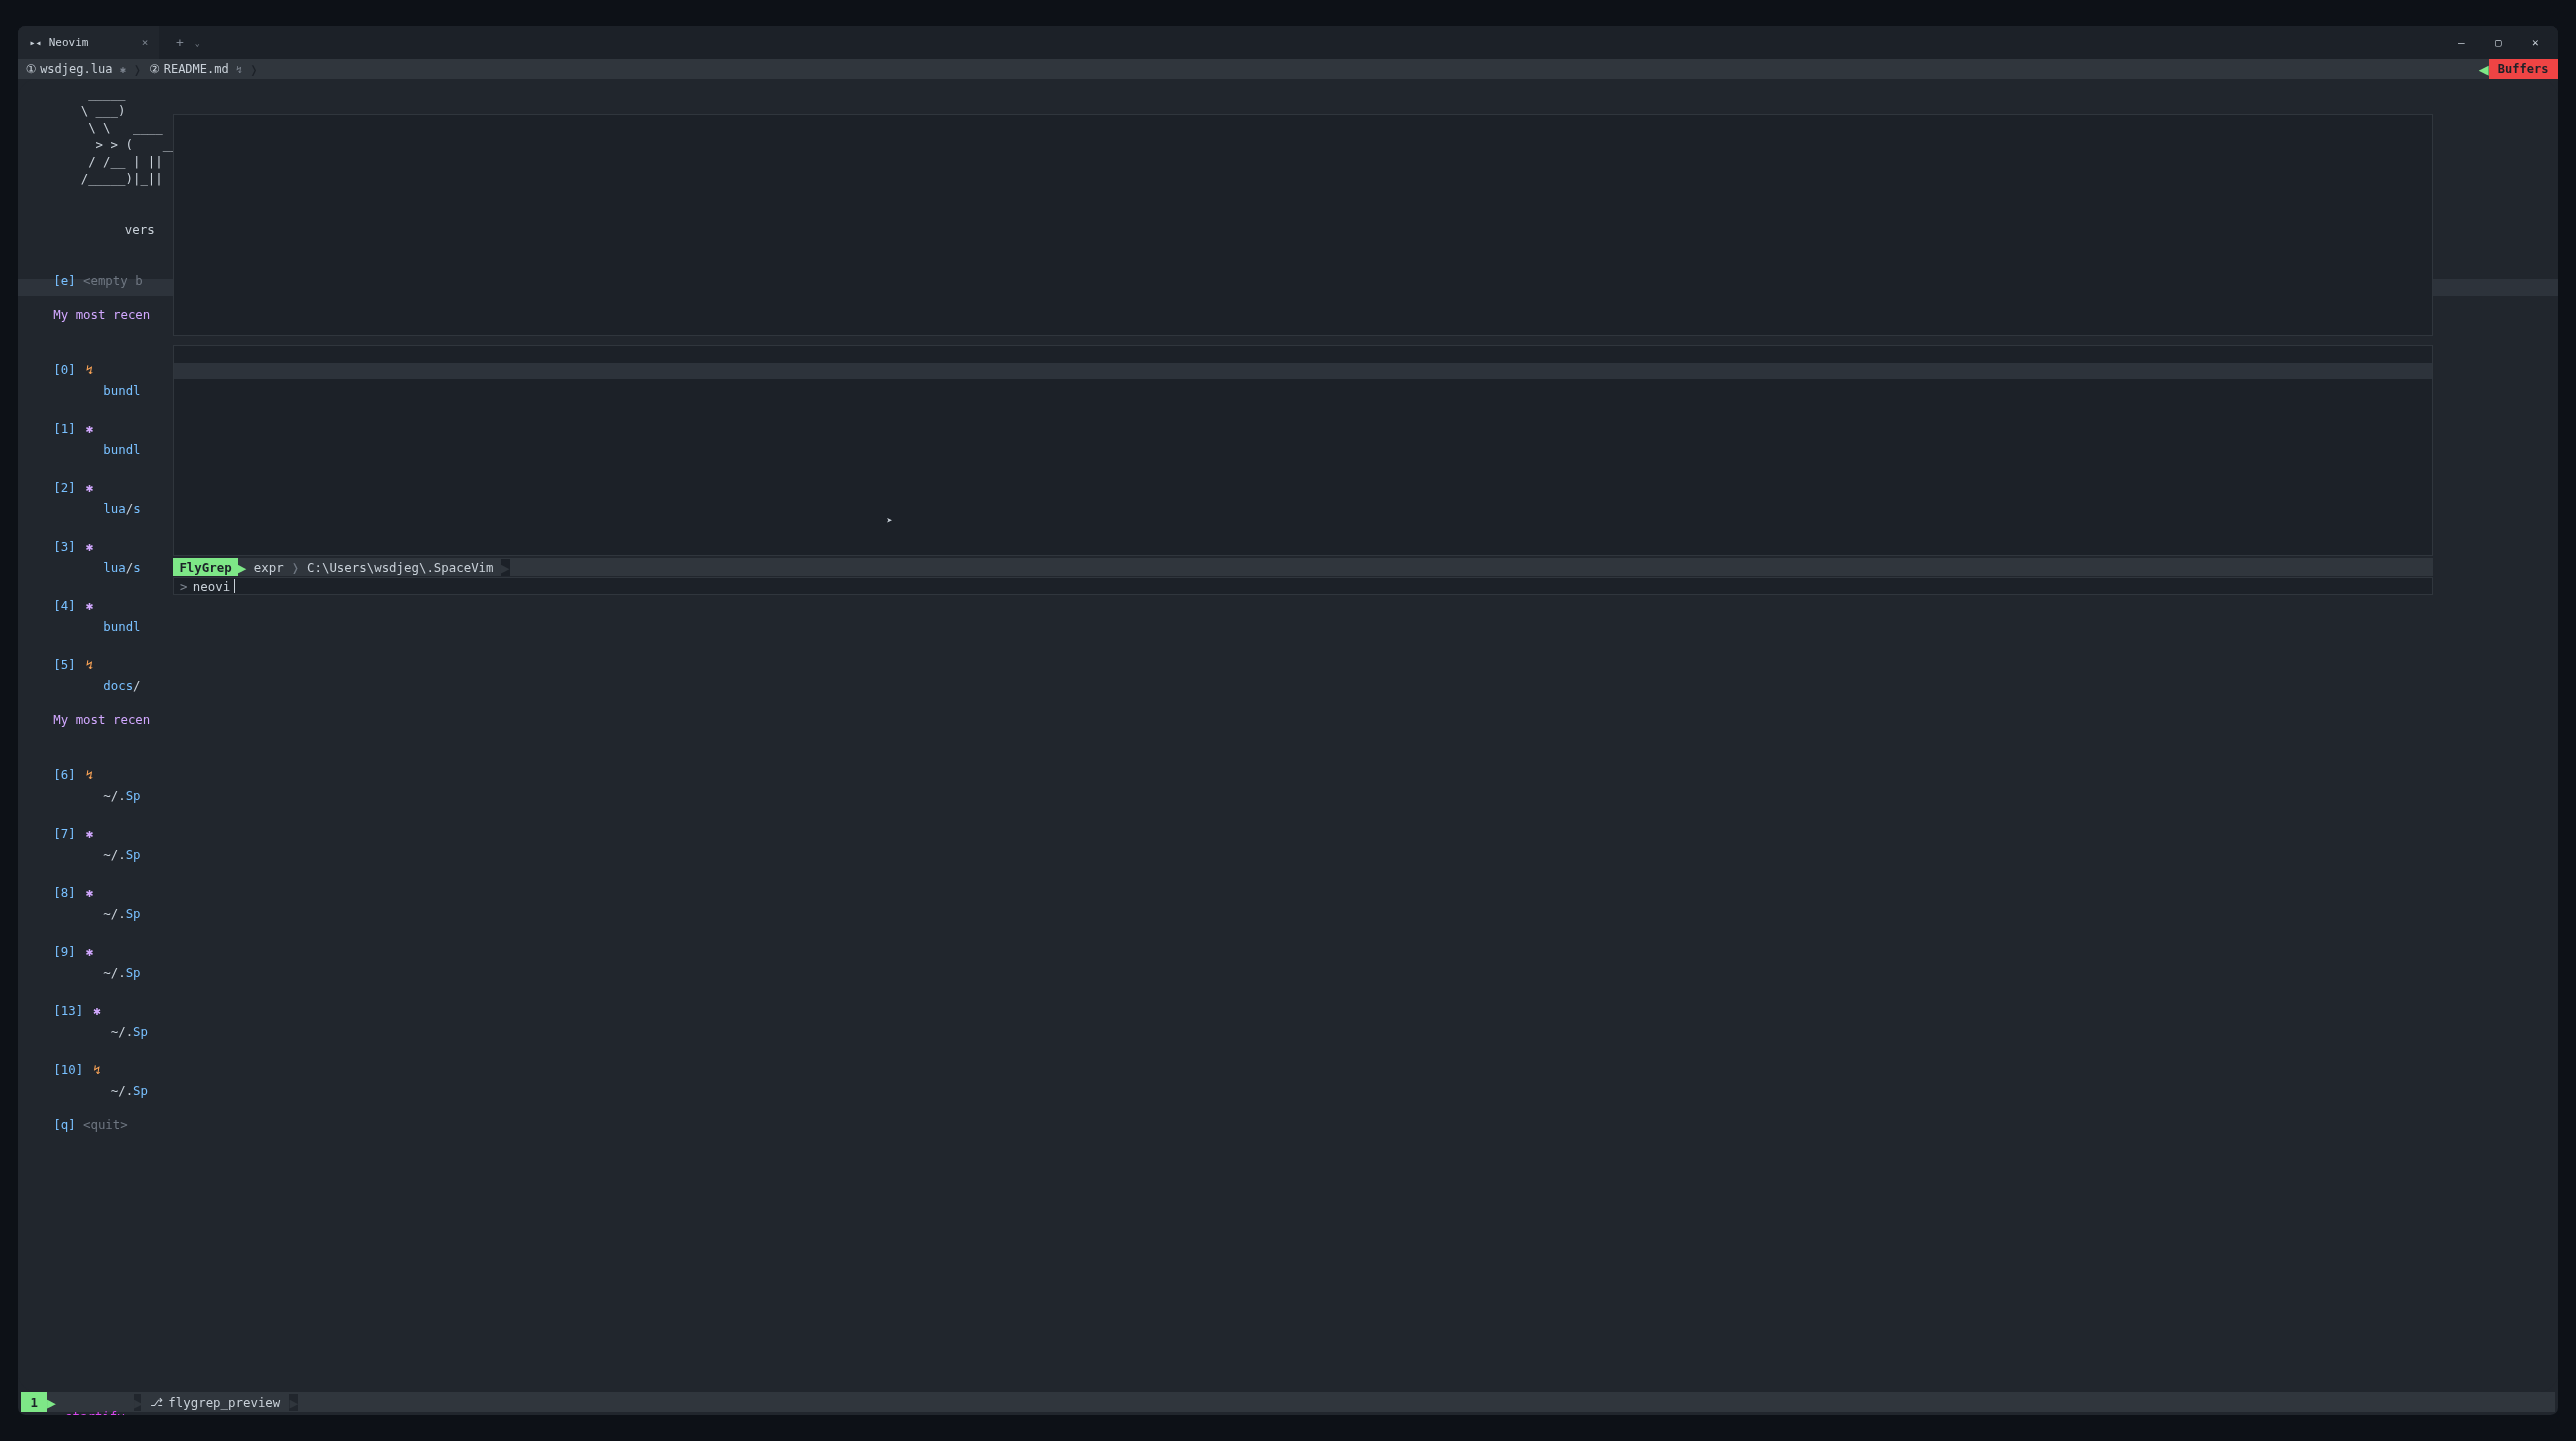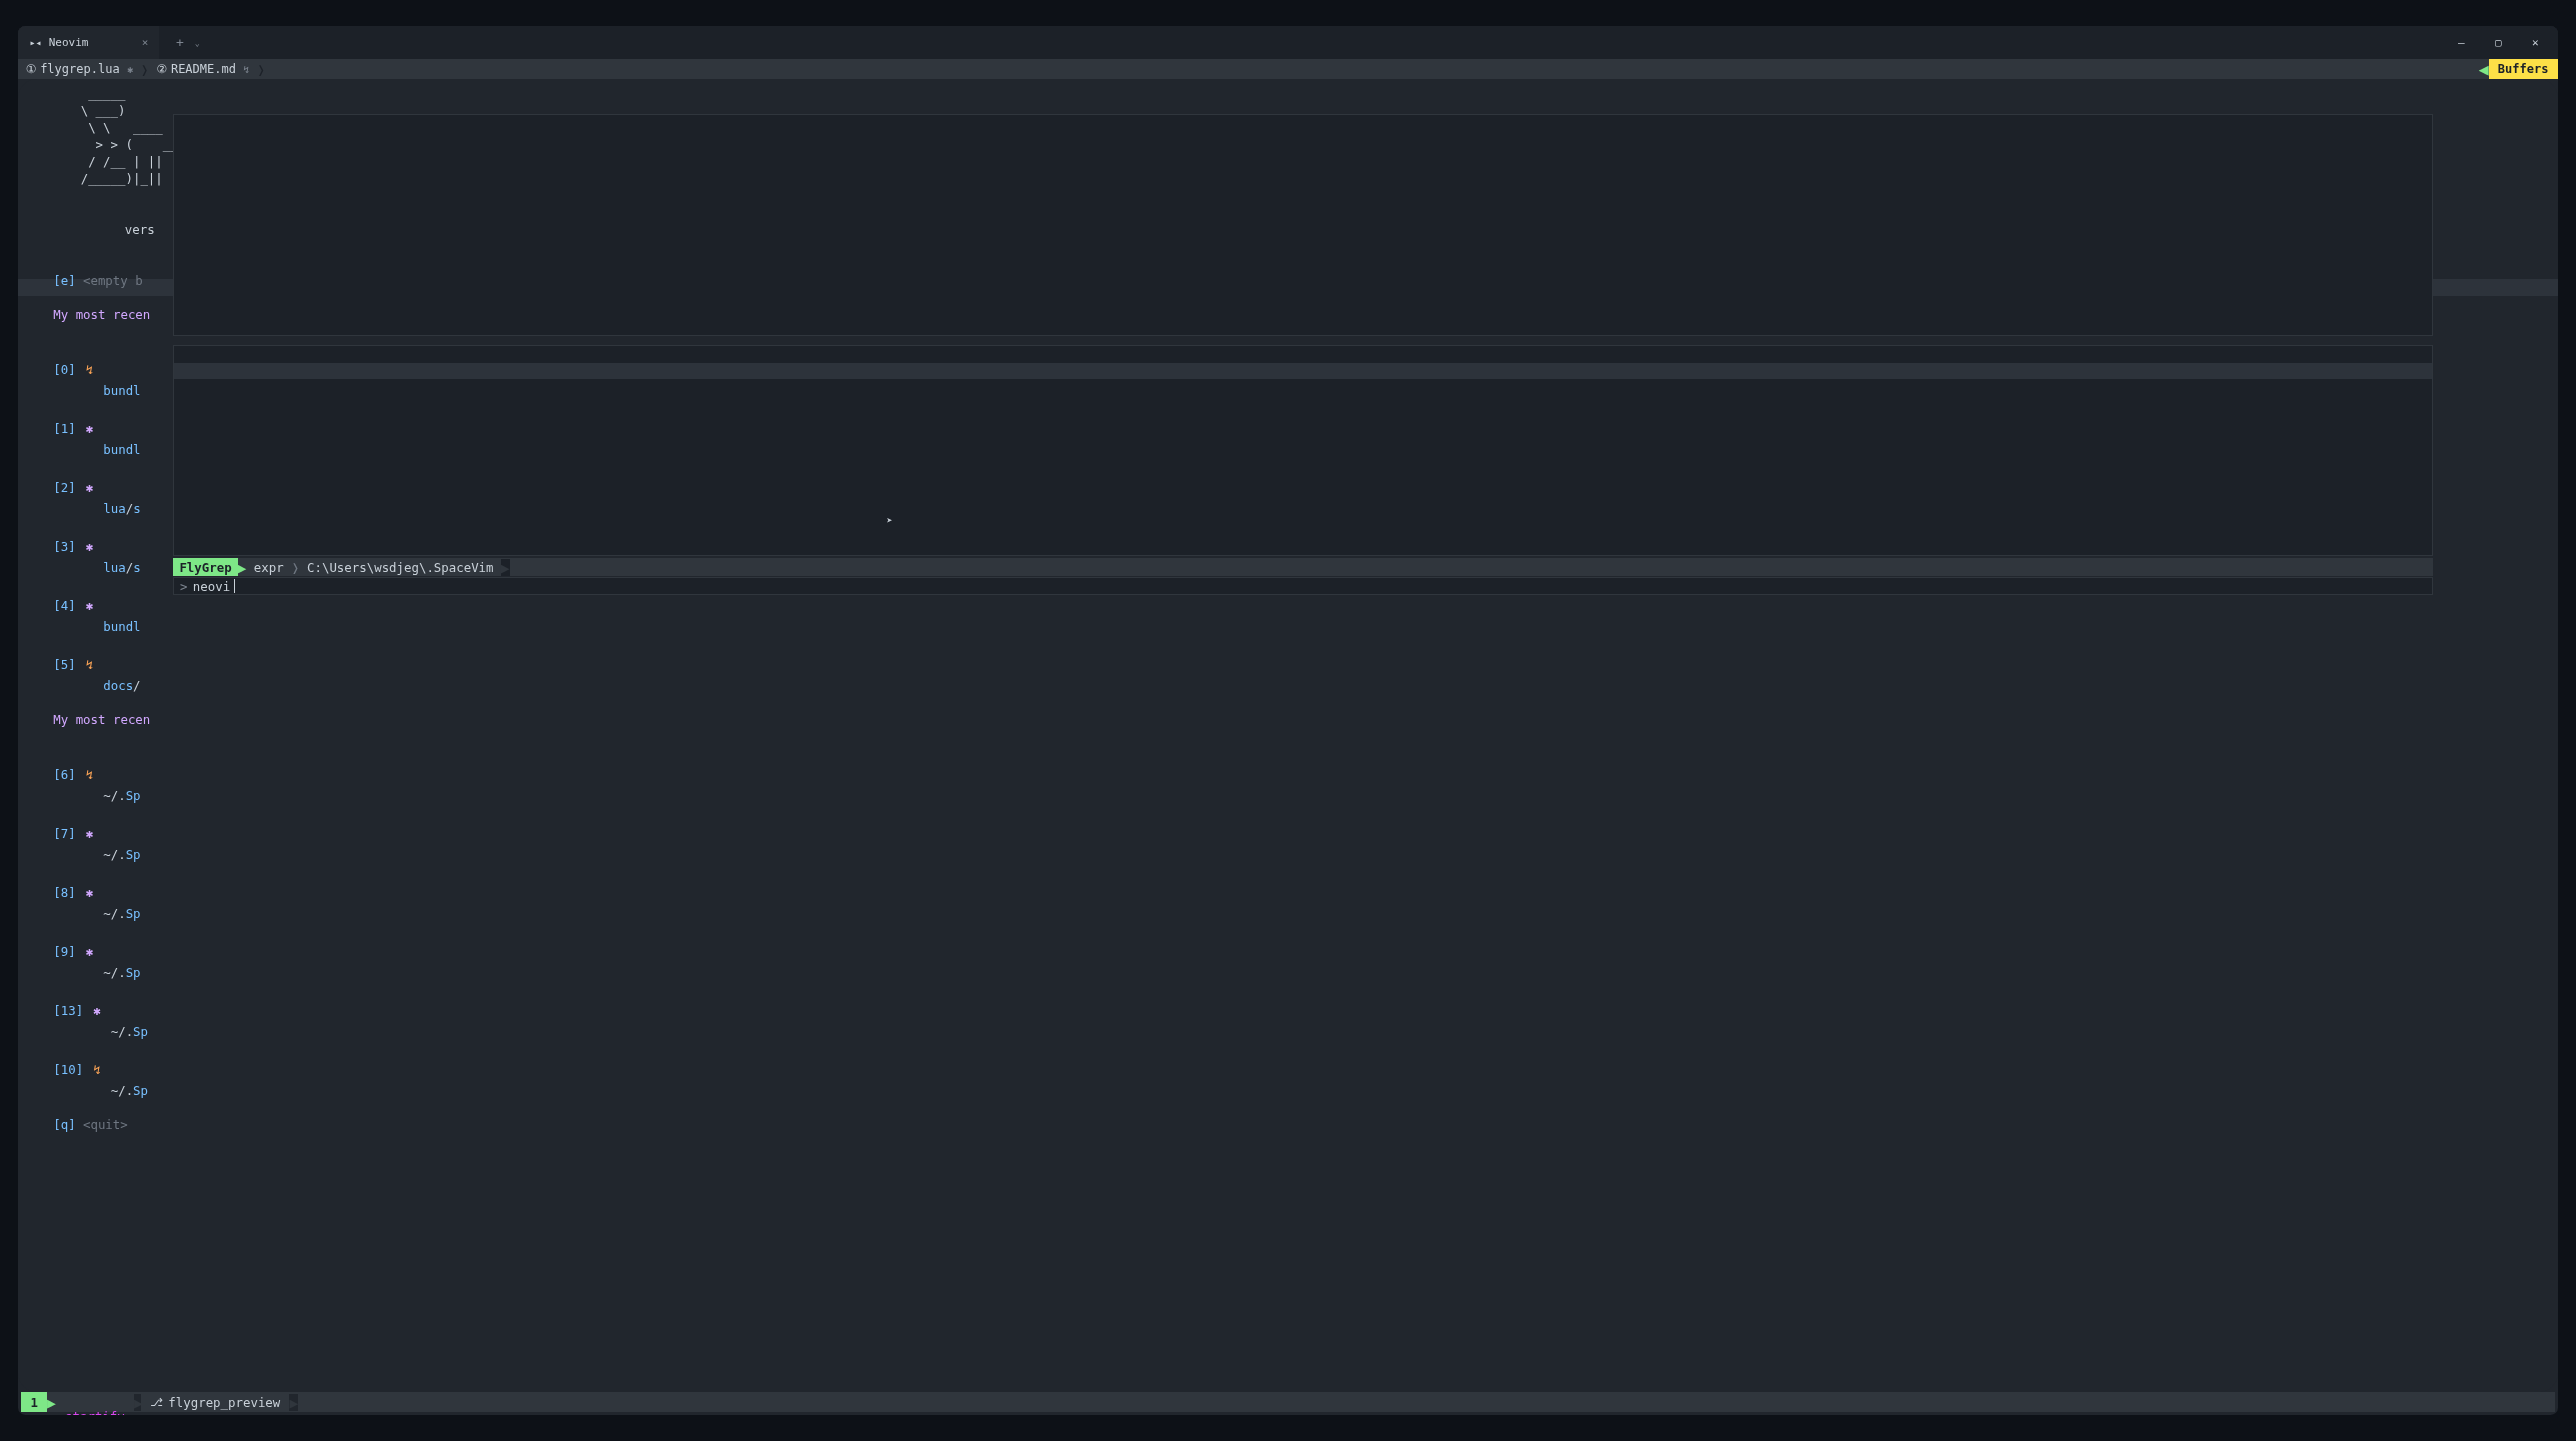--- a/index.html
+++ b/index.html
@@ -60,21 +60,21 @@
       align-items: center;
       padding: 0 7.3px;
       gap: 3.7px;
       color: #c9d1d9;
     }
     .buf-sep { color: #1c2128; font-size: 14.7px; padding: 0; }
     .buf-circled { color: #c9d1d9; }
     .buf-mod { color: #7d8590; margin-left: 3.7px; font-size: 10px; }
     .bufferline-spacer { flex: 1; }
     .buf-right-label {
-      background: #fde047;
+      background: #ef4444;
       color: #1c2128;
       padding: 0 9.2px;
       font-weight: bold;
       height: 100%;
       display: flex;
       align-items: center;
     }
     .buf-right-sep {
       color: #7ee787;
       font-size: 16.5px;
@@ -270,21 +270,21 @@
     <div class="win-controls">
       <div class="win-btn">—</div>
       <div class="win-btn">▢</div>
       <div class="win-btn">✕</div>
     </div>
   </div>
 
   <div class="bufferline">
     <div class="buf-item">
       <span class="buf-circled">①</span>
-      <span>flygrep.lua</span>
+      <span>wsdjeg.lua</span>
       <span class="buf-mod">✱</span>
     </div>
     <span class="buf-sep">❭</span>
     <div class="buf-item">
       <span class="buf-circled">②</span>
       <span>README.md</span>
       <span class="buf-mod">↯</span>
     </div>
     <span class="buf-sep">❭</span>
     <div class="bufferline-spacer"></div>

